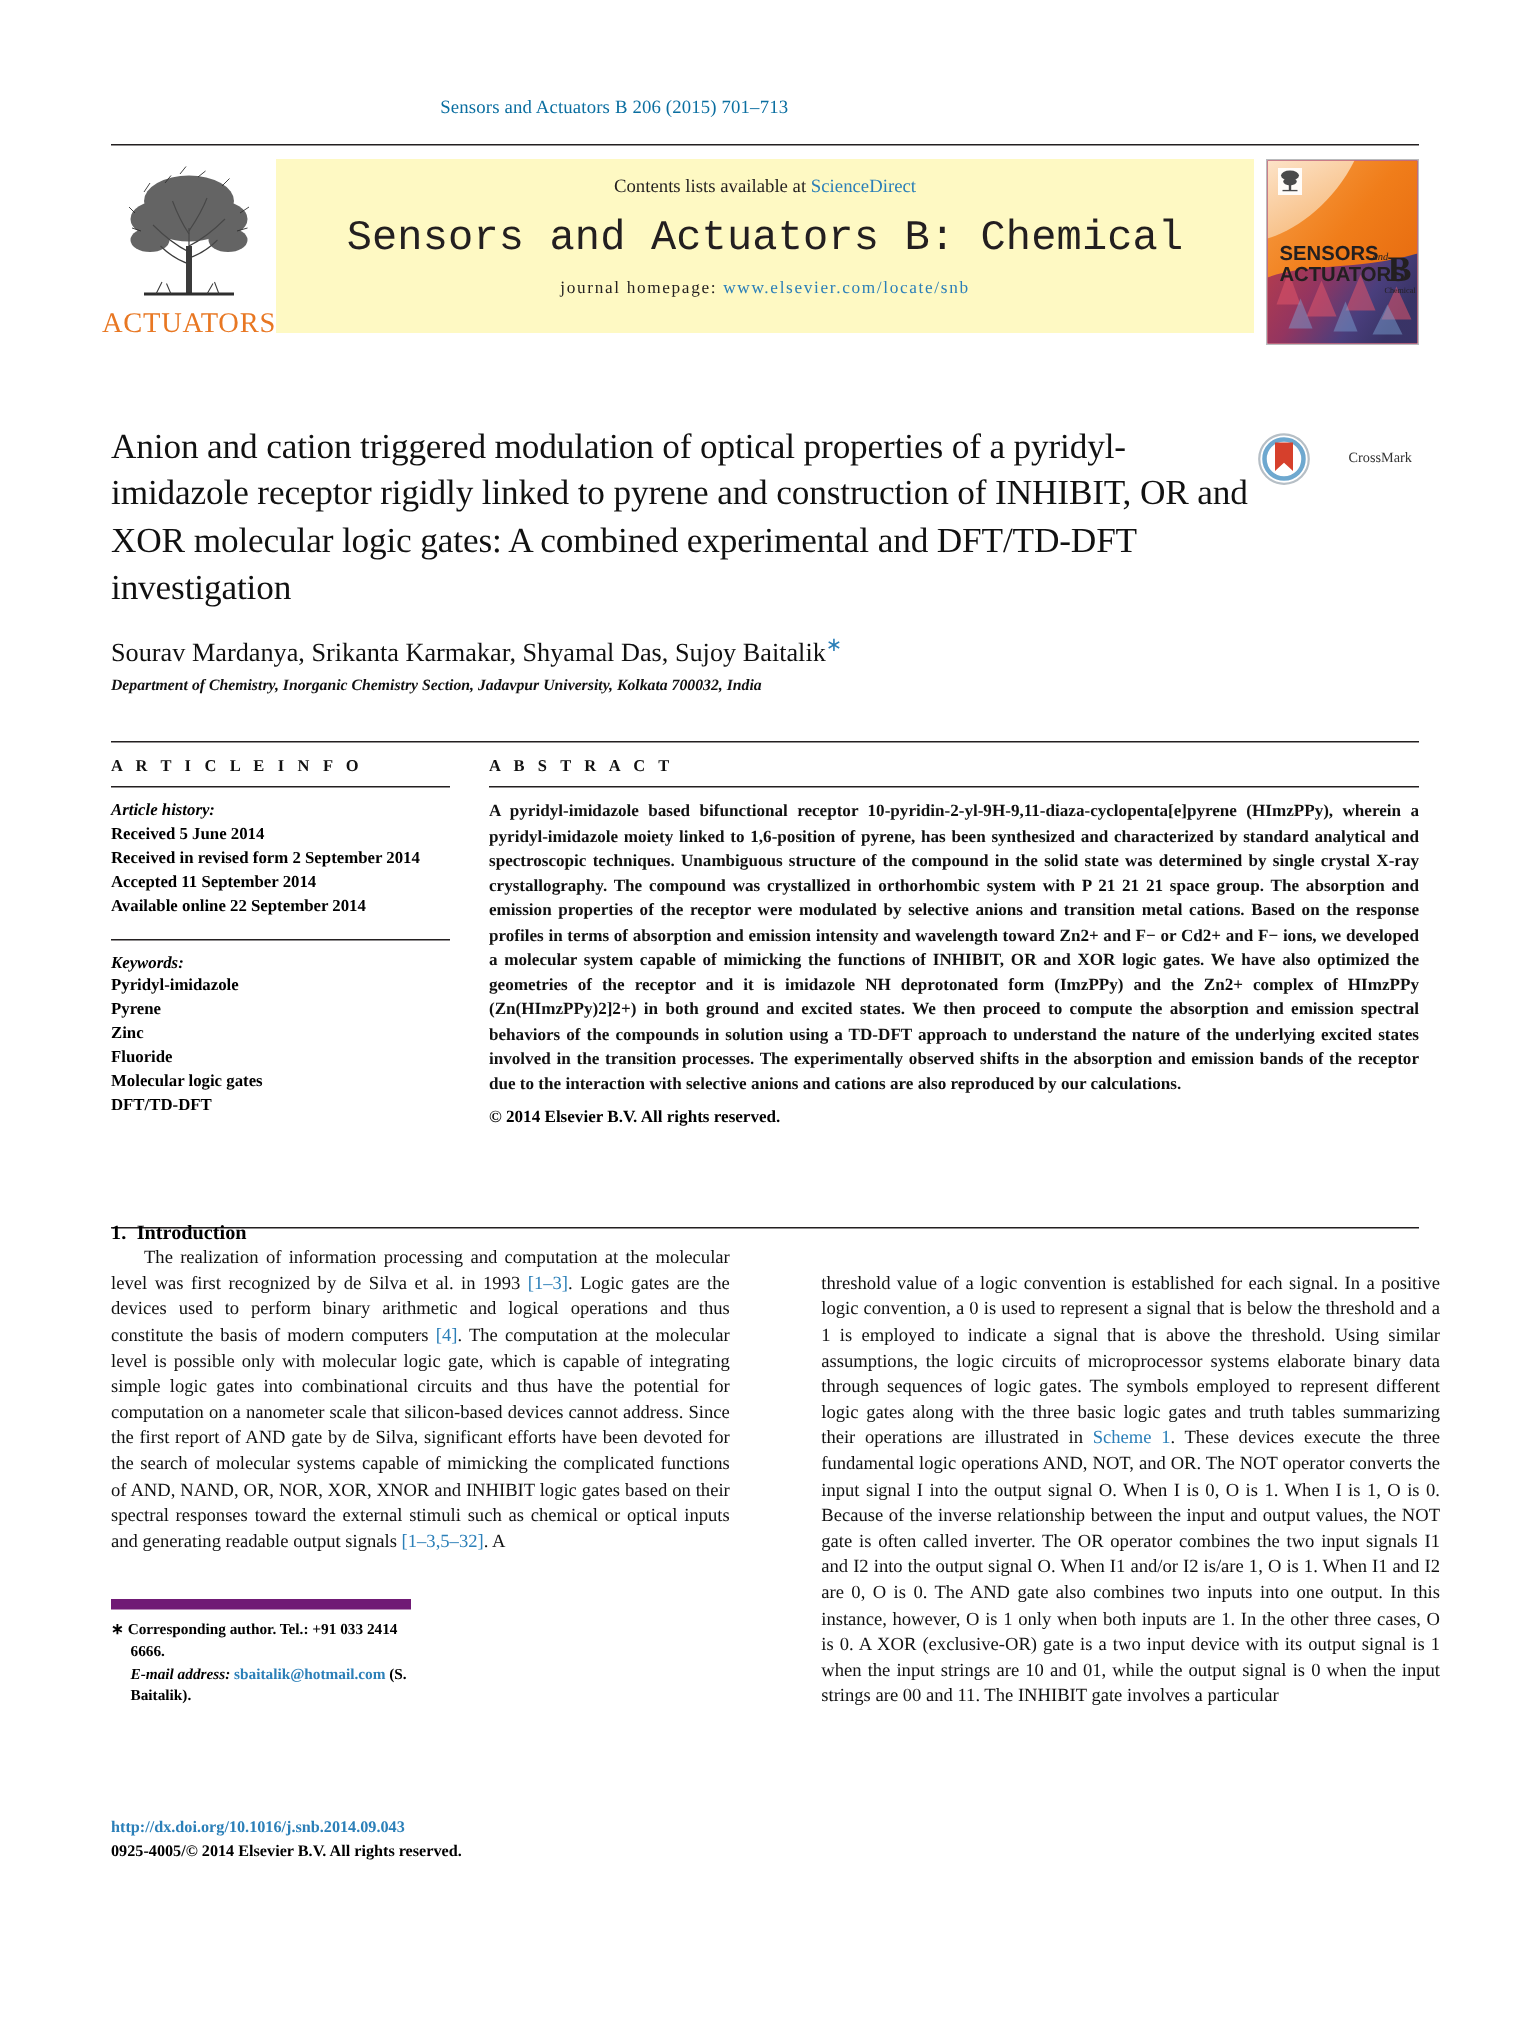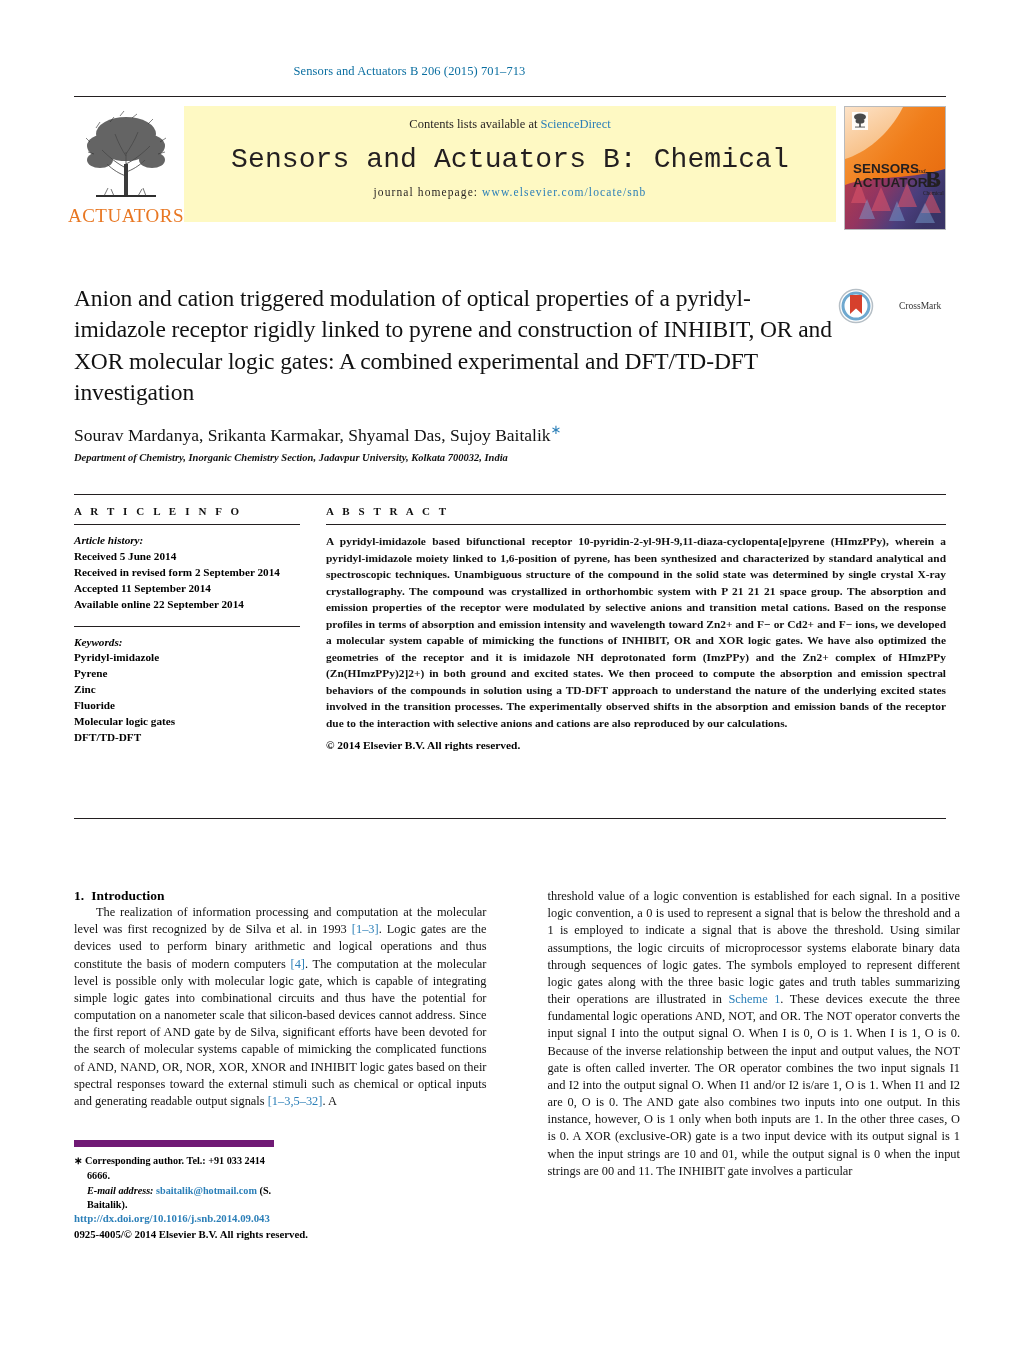--- a/index.html
+++ b/index.html
@@ -197,25 +197,26 @@
     position: absolute;
     top: 818px;
     left: 74px;
     width: 872px;
     border-top: 1.2px solid #231f20;
   }
 
   
   .body-cols {
     position: absolute;
-    top: 888px;
+    top: 814px;
     left: 74px;
     width: 886px;
     display: flex;
     gap: 61px;
+    align-items: flex-end;
   }
   .bcol { width: 422px; }
   h2.section-title {
     margin: 0 0 0 0;
     font-size: 13.5px;
     font-weight: bold;
     font-family: "Liberation Serif", serif;
   }
   h2.section-title .num { margin-right: 7px; }
   .bodytext {

